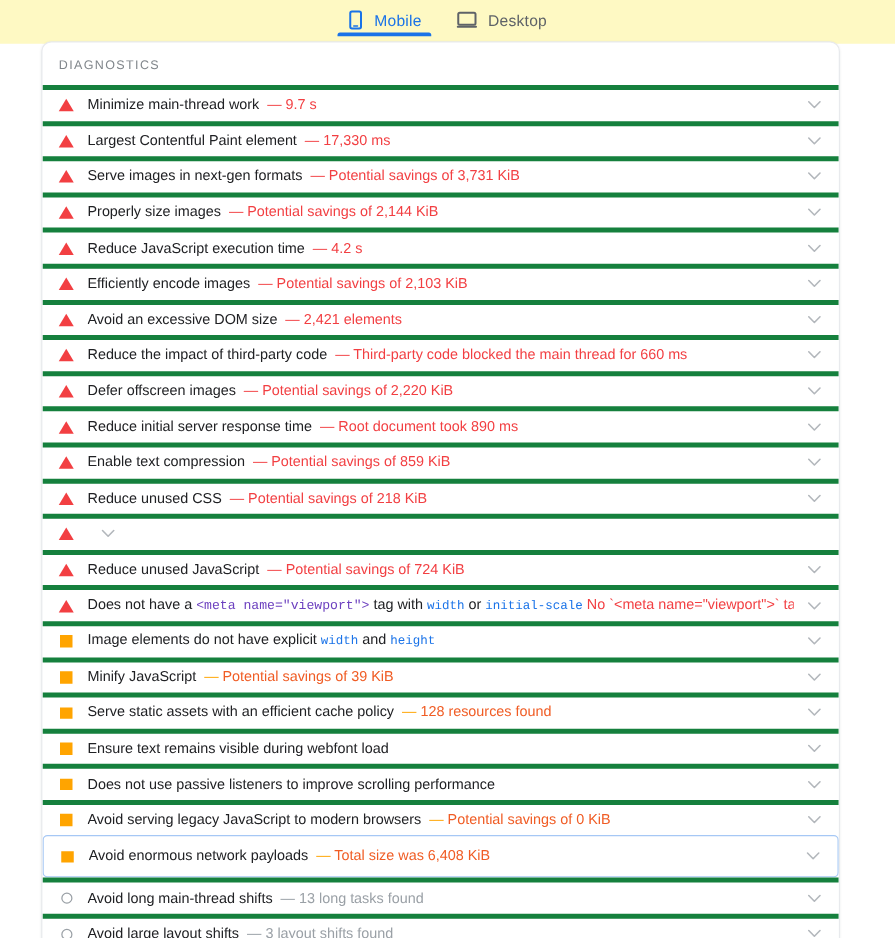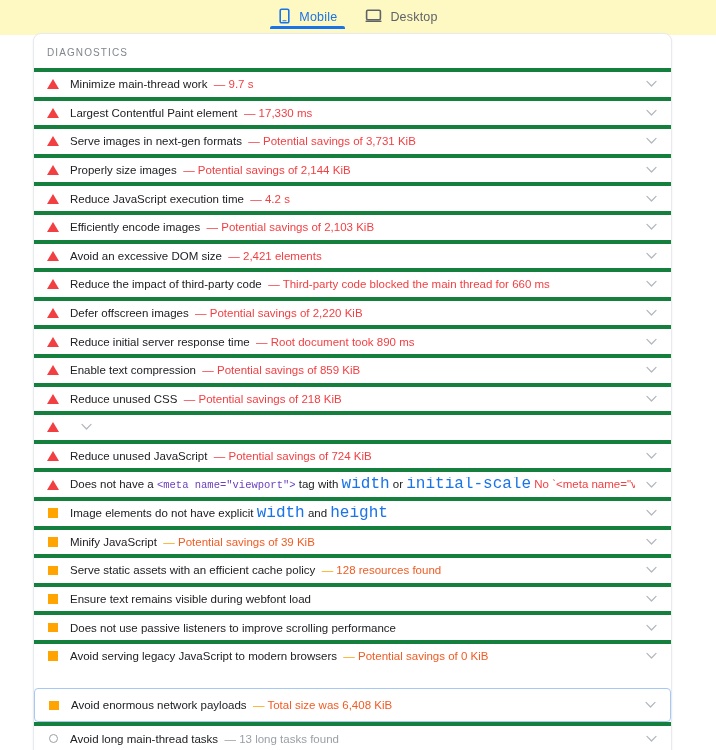--- a/index.html
+++ b/index.html
@@ -84,21 +84,20 @@
     box-sizing: border-box;
     position: relative;
     cursor: pointer;
     background: #fff;
   }
   .row.focused {
     border: 1px solid #a6c8f5;
     border-radius: 4px;
     box-shadow: 0 0 0 0 rgba(0,0,0,0);
     height: 34px;
-    margin-top: 20px;
   }
 
   .marker {
     width: 14px;
     min-width: 14px;
     display: flex;
     align-items: center;
     justify-content: center;
     margin-right: 10px;
   }
@@ -129,21 +128,21 @@
   }
   .dash { color: inherit; }
 
   .sub-red   { color: #f23f42; }
   .sub-orange{ color: #f05c24; }
   .sub-orange .dash { color: #ffa400; }
   .sub-gray  { color: #9aa0a6; }
 
   code, .code {
     font-family: "Liberation Mono", "DejaVu Sans Mono", monospace;
-    font-size: 16px;
+    font-size: 10px;
     color: #1a73e8;
   }
   .code-purple {
     font-family: "Liberation Mono", "DejaVu Sans Mono", monospace;
     font-size: 10.5px;
     color: #6c40bf;
   }
 
   .chev {
     width: 16px; min-width: 16px;
@@ -424,21 +423,21 @@
         <span class="chev">
           <svg width="11" height="8" viewBox="0 0 11 8" aria-hidden="true">
             <path d="M1 1.4 L5.5 6 L10 1.4" fill="none" stroke="#9aa0a6" stroke-width="1.3" stroke-linecap="round" stroke-linejoin="round"></path>
           </svg>
         </span>
       </div>
       <div class="row">
         <span class="marker">
           <span class="circ"></span>
         </span>
-        <span class="rowtext"><span>Avoid long main-thread tasks</span><span class="sub-gray">&nbsp; <span class="dash">—</span> 13 long tasks found</span></span>
+        <span class="rowtext"><span>Avoid long main-thread shifts</span><span class="sub-gray">&nbsp; <span class="dash">—</span> 13 long tasks found</span></span>
         <span class="chev">
           <svg width="11" height="8" viewBox="0 0 11 8" aria-hidden="true">
             <path d="M1 1.4 L5.5 6 L10 1.4" fill="none" stroke="#9aa0a6" stroke-width="1.3" stroke-linecap="round" stroke-linejoin="round"></path>
           </svg>
         </span>
       </div>
       <div class="row">
         <span class="marker">
           <span class="circ"></span>
         </span>

